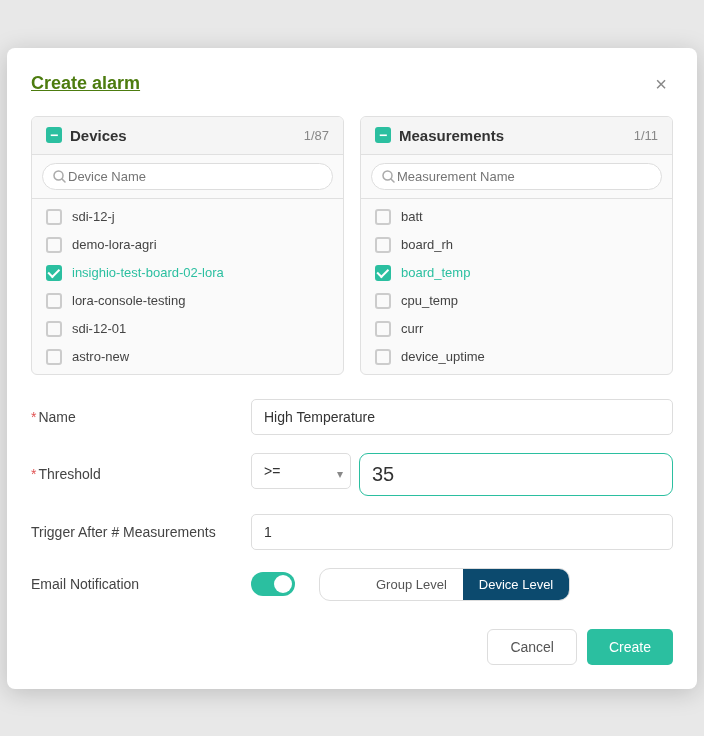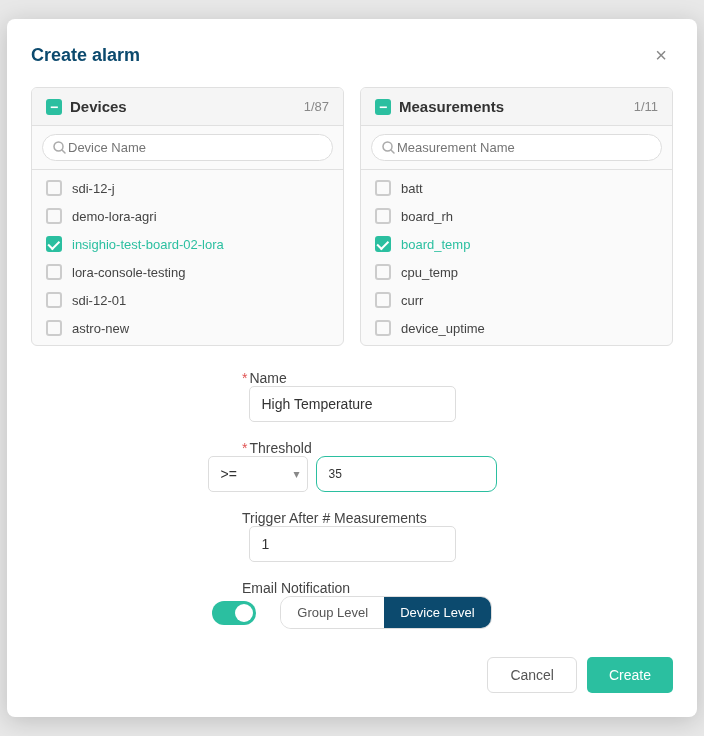--- a/index.html
+++ b/index.html
@@ -29,21 +29,22 @@
     }
     .modal-header {
       display: flex;
       align-items: center;
       justify-content: space-between;
       margin-bottom: 20px;
     }
     .modal-title {
       font-size: 18px;
       font-weight: 600;
-      color: #0c4a6e;
+      color: #4d7c0f;
+      text-decoration: underline;
     }
     .close-btn {
       background: none;
       border: none;
       cursor: pointer;
       color: #888;
       font-size: 20px;
       line-height: 1;
       padding: 2px 6px;
     }
@@ -175,21 +176,20 @@
     
     .form-section {
       display: flex;
       flex-direction: column;
       gap: 18px;
       margin-bottom: 28px;
     }
     .form-row {
       display: flex;
       align-items: center;
-      flex-direction: column;
     }
     .form-label {
       width: 220px;
       font-size: 14px;
       color: #444;
       font-weight: 500;
       flex-shrink: 0;
     }
     .form-label .required {
       color: #e05252;
@@ -235,21 +235,21 @@
       transform: translateY(-50%);
       pointer-events: none;
       color: #888;
       font-size: 12px;
     }
     .threshold-value {
       flex: 1;
       border: 1px solid #2bbfa0;
       border-radius: 9px;
       padding: 9px 12px;
-      font-size: 12px;
+      font-size: 20px;
       color: #333;
       outline: none;
     }
     .toggle-switch {
       position: relative;
       width: 44px;
       height: 24px;
       margin-right: 12px;
     }
     .toggle-track {
@@ -267,20 +267,21 @@
       height: 18px;
       background: #fff;
       border-radius: 50%;
     }
     .level-buttons {
       display: flex;
       gap: 0;
       border: 1px solid #ddd;
       border-radius: 11px;
       overflow: hidden;
+      padding-left: 40px;
     }
     .level-btn {
       padding: 8px 16px;
       font-size: 13px;
       border: none;
       cursor: pointer;
       background: #fff;
       color: #555;
     }
     .level-btn.active {

